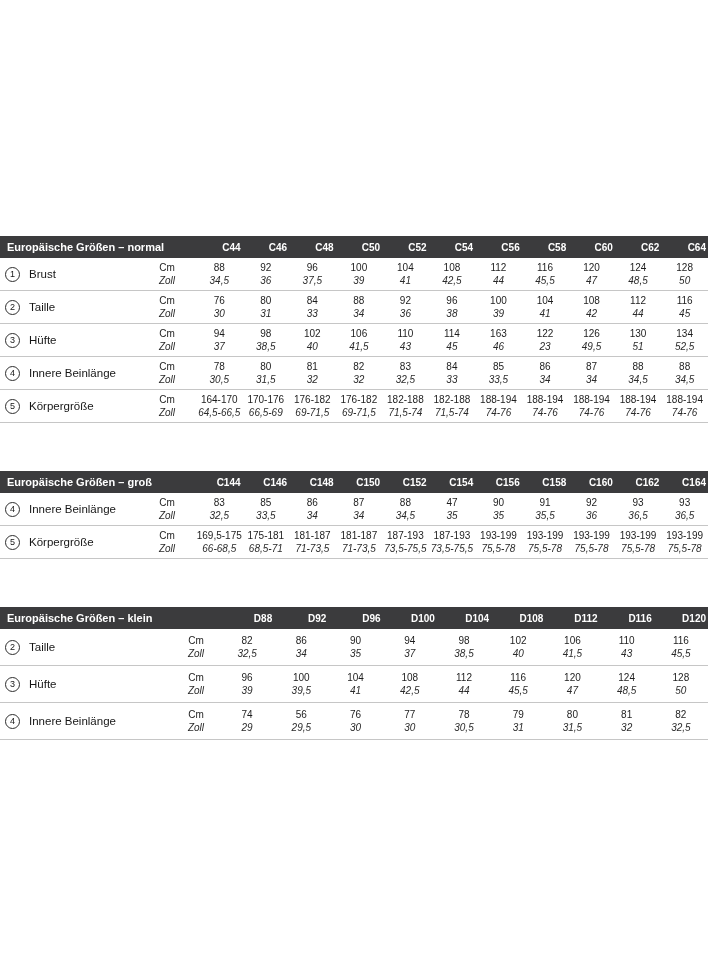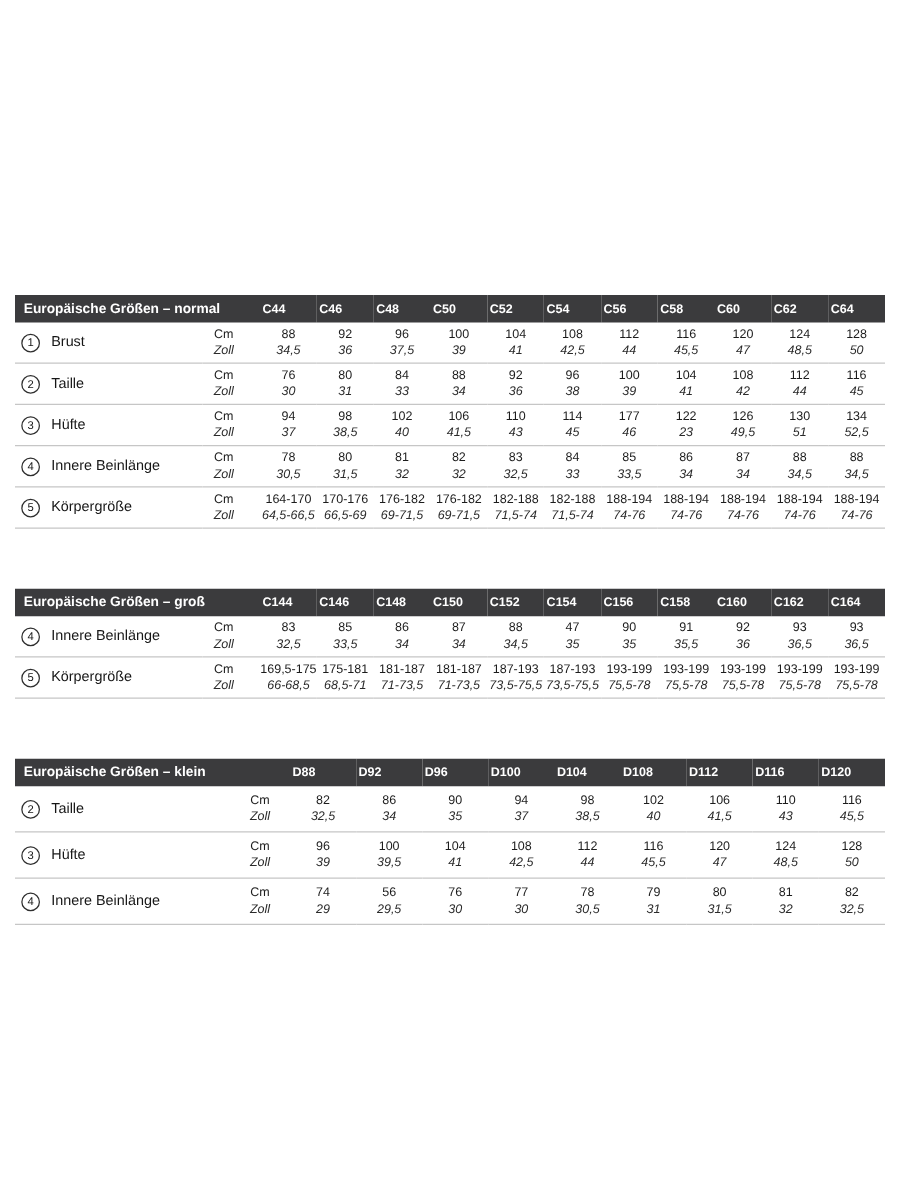--- a/index.html
+++ b/index.html
@@ -2,41 +2,41 @@
 <html><head>
 <meta charset="utf-8">
 <style>
   * { box-sizing: border-box; }
   html, body { margin: 0; padding: 0; background: #ffffff; }
   body { font-family: "Liberation Sans", sans-serif; color: #1c1c1c; }
   .page {
     width: 720px;
     height: 960px;
     background: #ffffff;
-    padding: 236px 12px 0 12px;
+    padding: 236px 12px 0 0;
     overflow: hidden;
   }
   table.size-table {
     border-collapse: collapse;
     width: 100%;
     table-layout: fixed;
     margin-bottom: 48px;
   }
   col.c-label { width: 150px; }
   col.c-unit  { width: 46px; }
   .t-klein col.c-label { width: 172px; }
   .t-klein col.c-unit  { width: 48px; }
 
   thead th {
     background: #3b3b3d;
     color: #ffffff;
     font-weight: bold;
     font-size: 10px;
     padding: 5px 2px;
-    text-align: left;
+    text-align: right;
     white-space: nowrap;
   }
   thead th.title-cell {
     text-align: left;
     font-size: 11px;
     padding-left: 7px;
   }
 
   tbody td {
     border-bottom: 1px solid #c6c6c6;
@@ -256,21 +256,21 @@
           </td>
           <td>
             <div class="cm">110</div>
             <div class="zoll">43</div>
           </td>
           <td>
             <div class="cm">114</div>
             <div class="zoll">45</div>
           </td>
           <td>
-            <div class="cm">177</div>
+            <div class="cm">163</div>
             <div class="zoll">46</div>
           </td>
           <td>
             <div class="cm">122</div>
             <div class="zoll">23</div>
           </td>
           <td>
             <div class="cm">126</div>
             <div class="zoll">49,5</div>
           </td>

